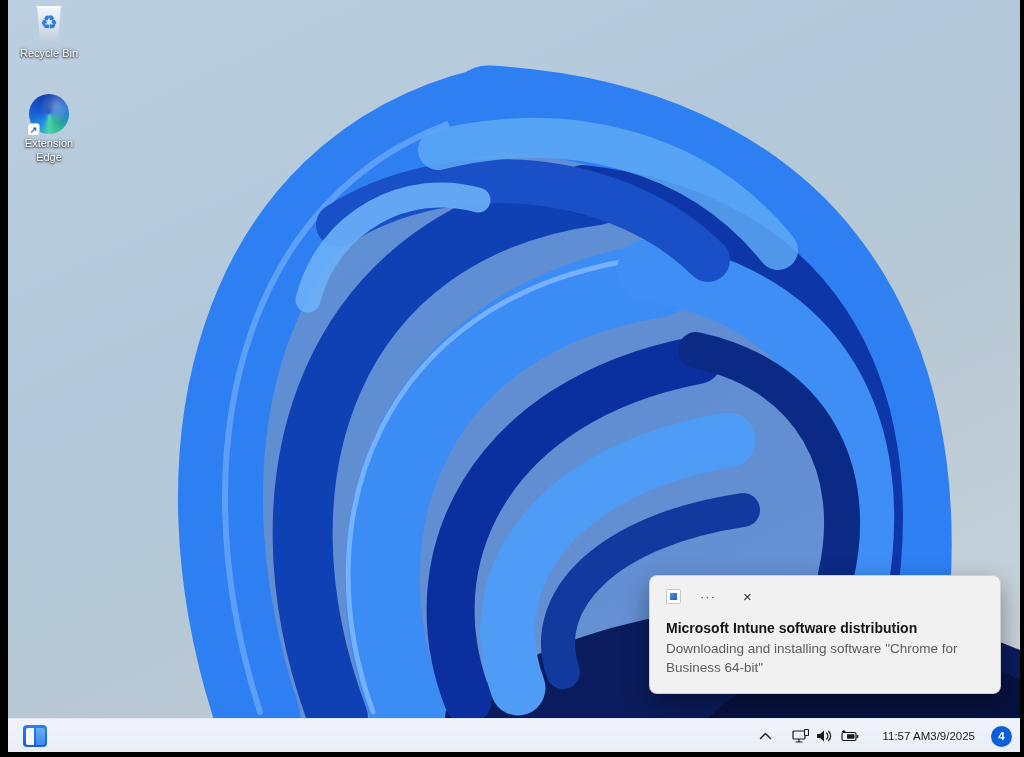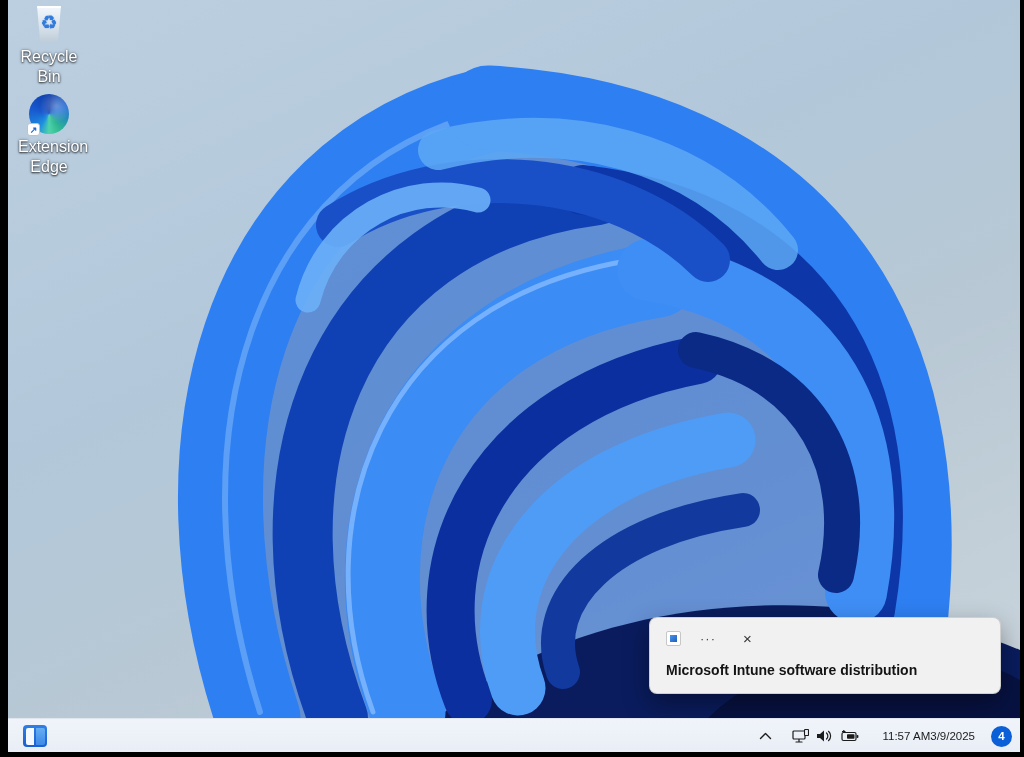--- a/index.html
+++ b/index.html
@@ -9,21 +9,21 @@
   .screen { position:relative; width:1024px; height:757px; background:#000; }
   .desktop { position:absolute; left:8px; top:0; right:4px; bottom:5px; overflow:hidden;
              background:linear-gradient(155deg,#bccfe0 0%,#b2c8da 38%,#b8c8d4 62%,#ccd6dd 100%); }
 
   
   .bloom { position:absolute; inset:0; pointer-events:none; }
 
   
   .desk-icon { position:absolute; width:78px; text-align:center; cursor:default; }
   .desk-icon .glyph { width:40px; height:40px; margin:0 auto 3px; position:relative; }
-  .desk-icon .label { color:#fff; font-size:16px; line-height:1.25;
+  .desk-icon .label { color:#fff; font-size:11px; line-height:1.25;
                       text-shadow:0 1px 2px rgba(0,0,0,.8), 0 0 3px rgba(0,0,0,.5); }
   .bin-body { position:absolute; left:7px; top:2px; width:26px; height:36px;
               background:linear-gradient(180deg,#f3f8fc 0%,#d9e3ec 55%,#bfcdd9 100%);
               clip-path:polygon(4% 0, 96% 0, 84% 100%, 16% 100%);
               border-radius:2px; box-shadow:inset 0 2px 0 rgba(255,255,255,.9); }
   .bin-recycle { position:absolute; left:0; right:0; top:7px; font-family:"DejaVu Sans",sans-serif;
                  font-size:19px; color:#2f7ce0; text-shadow:0 0 1px #1b5fc0; }
   .edge-swirl { width:100%; height:100%; border-radius:50%;
       background:
         radial-gradient(circle at 68% 30%, rgba(255,255,255,.35), rgba(255,255,255,0) 42%),
@@ -159,20 +159,21 @@
       <div class="label" style="width:62px;margin:0 auto;">Extension Edge</div>
     </div>
 
     <div class="toast">
       <div class="toast-head">
         <div class="toast-appicon"></div>
         <div class="toast-more">···</div>
         <div class="toast-close">×</div>
       </div>
       <div class="toast-title">Microsoft Intune software distribution</div>
+      <div class="toast-body">Downloading and installing software "Chrome for Business 64-bit"</div>
     </div>
 
     <div class="taskbar">
 
       <div class="tb-btn widgets-btn">
         <div class="widgets-ic">
             <span class="wl"></span>
             <span class="wr"></span>
           </div>
       </div>

